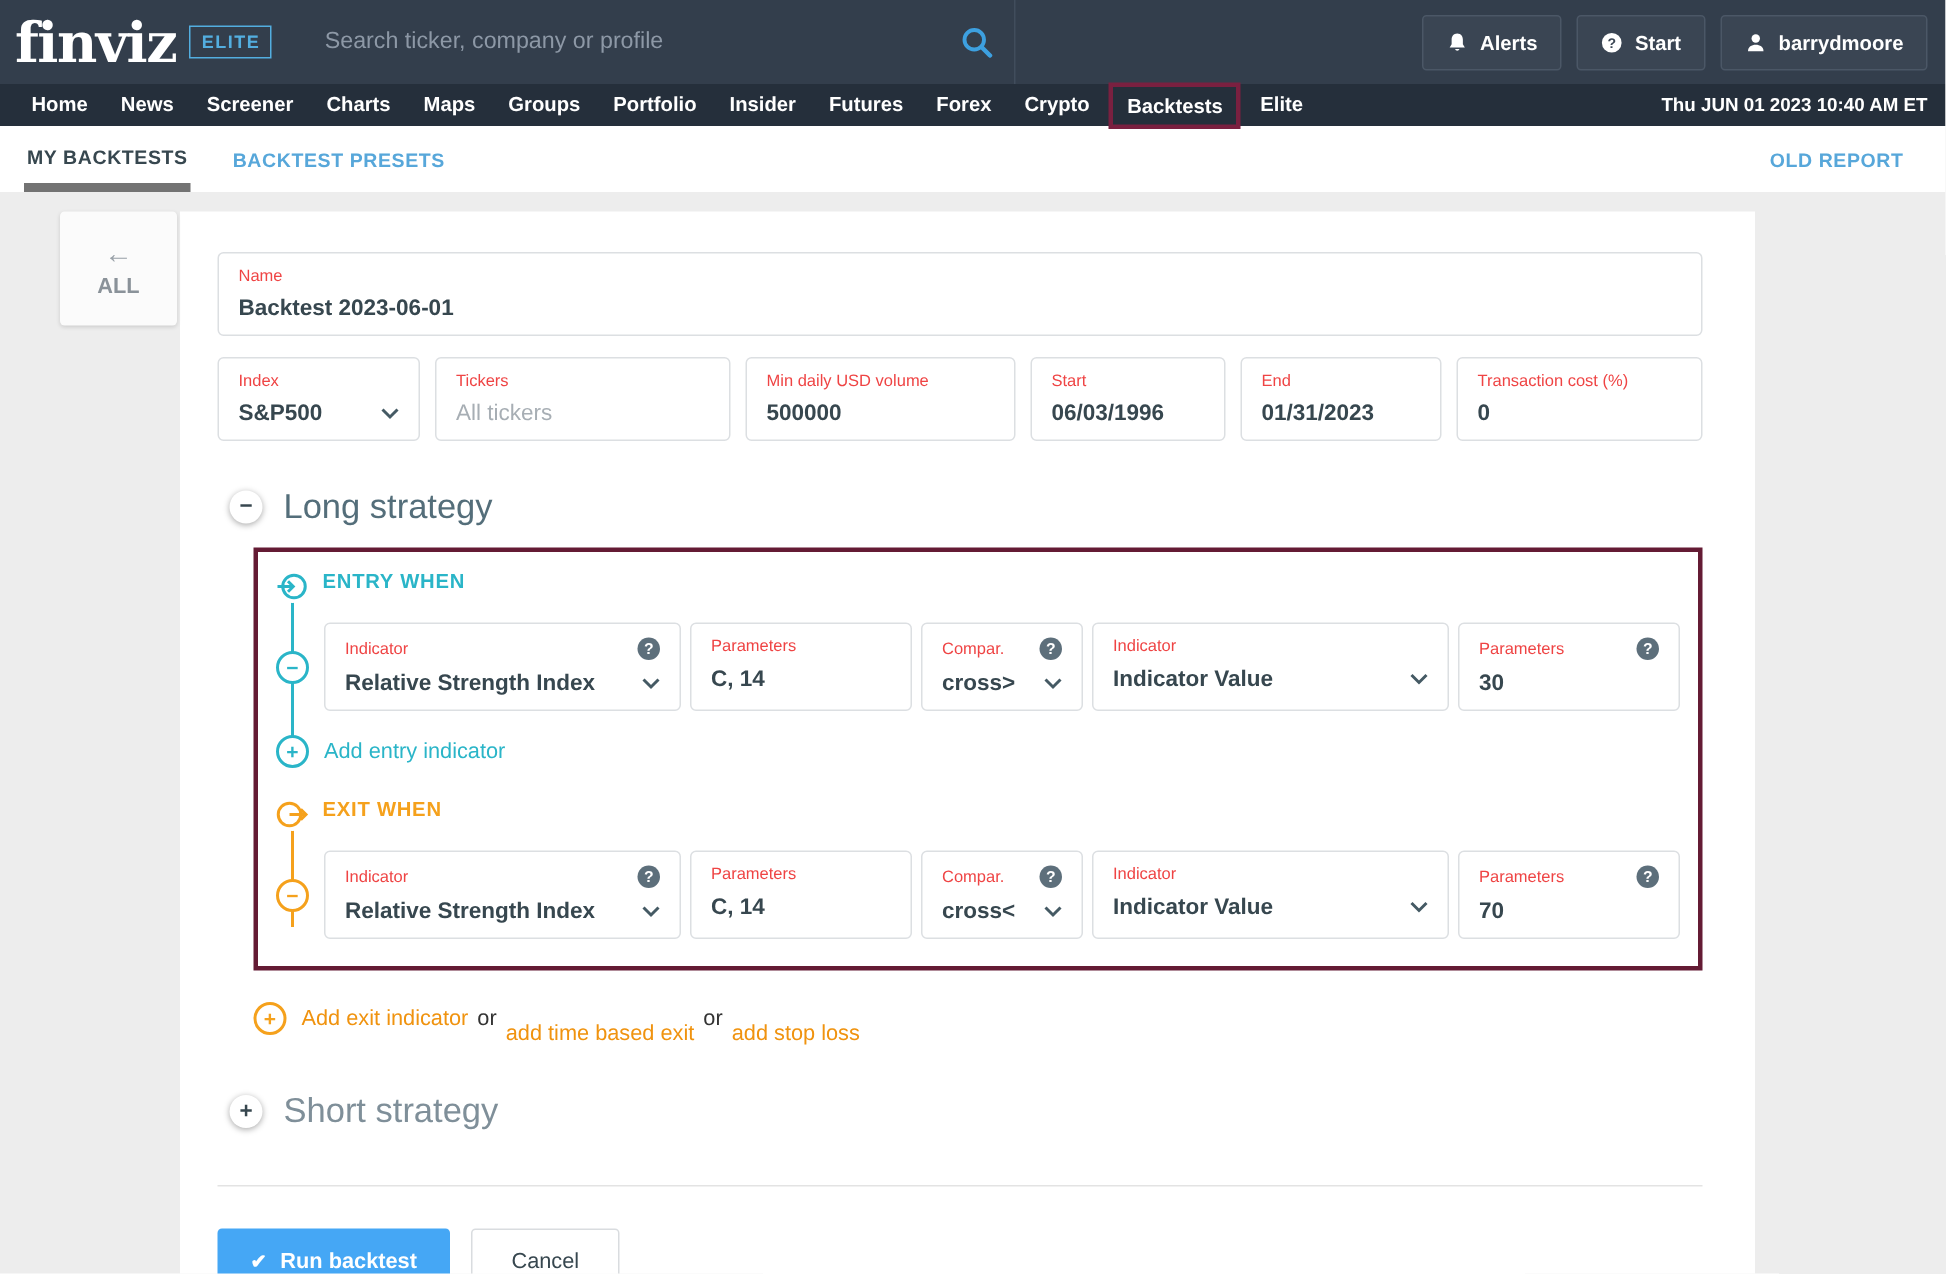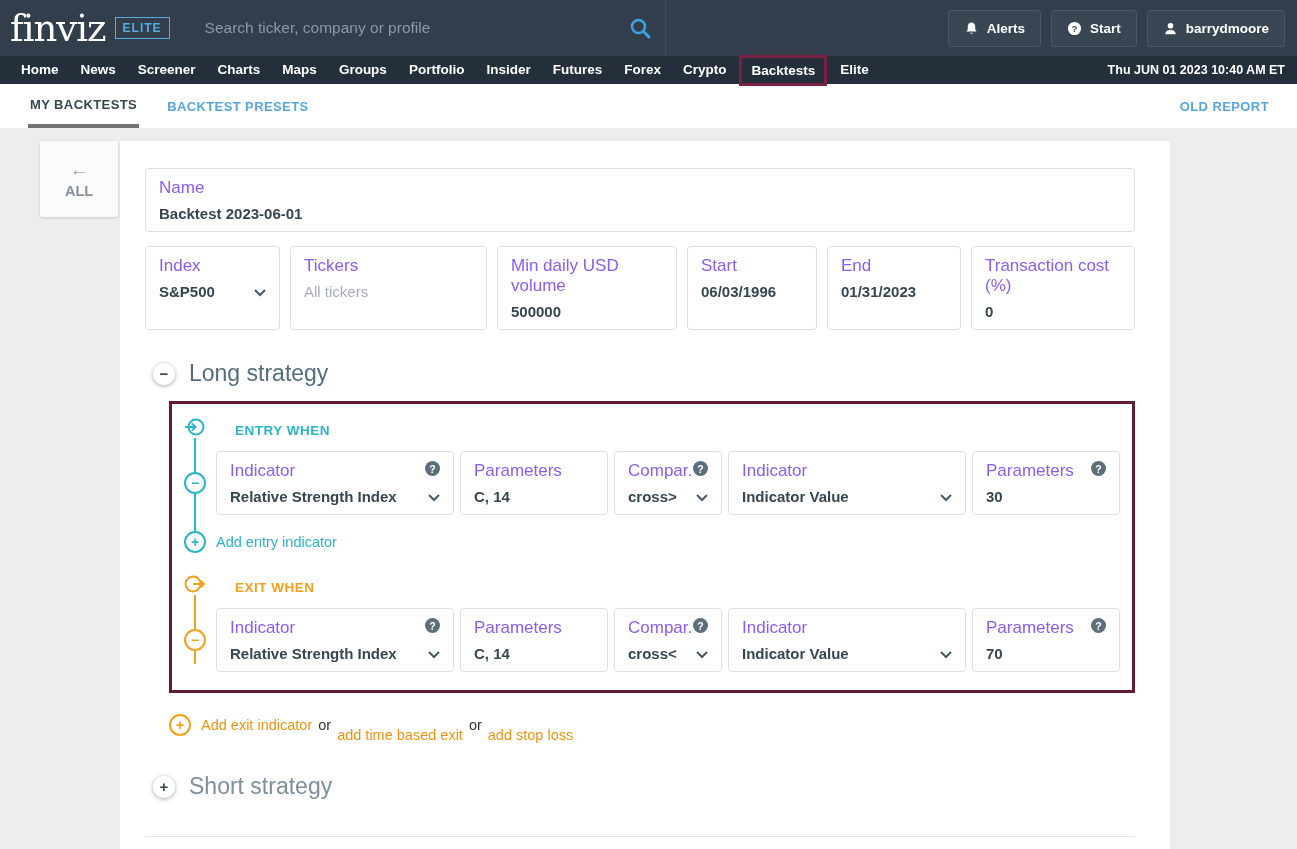--- a/index.html
+++ b/index.html
@@ -5,21 +5,21 @@
   * { box-sizing: border-box; }
   html,body { margin:0; padding:0; }
   body {
     width:1297px; height:849px; overflow:hidden;
     font-family:"Liberation Sans", sans-serif;
     background:#ededed;
   }
 
   
   .topbar { height:56px; background:#333e4c; display:flex; align-items:center; }
-  .logo { font-family:"DejaVu Serif", serif; font-weight:normal; color:#fff;
+  .logo { font-family:"DejaVu Serif", serif; font-weight:bold; color:#fff;
           font-size:37px; margin-left:10px; letter-spacing:-1px; cursor:pointer; line-height:1; }
   .elite-badge { border:1px solid #53aee0; color:#53aee0; font-size:12px; font-weight:bold;
                  padding:3px 7px; margin-left:9px; letter-spacing:1px; }
   .search-wrap { margin-left:33px; width:448px; display:flex; align-items:center; }
   .search-input { flex:1; background:transparent; border:none; outline:none;
                   color:#cfd6dd; font-size:15.5px; }
   .search-input::placeholder { color:#8d98a6; }
   .search-icon { width:22px; height:22px; cursor:pointer; margin-left:8px; }
   .topbar-divider { width:1px; height:56px; background:#414d5c; margin-left:14px; }
   .topbar-right { margin-left:auto; display:flex; gap:10px; margin-right:12px; }
@@ -31,40 +31,40 @@
   
   .navbar { height:28px; background:#252f3b; display:flex; align-items:center;
             color:#fff; font-size:13.5px; font-weight:bold; padding-left:10px; }
   .nav-item { padding:0 11px; line-height:38px; cursor:pointer; white-space:nowrap; }
   .nav-item.active { border:3px solid #7a2040; line-height:normal; padding:5px 9px; margin:0 2px; }
   .nav-date { margin-left:auto; margin-right:12px; font-size:12.5px; white-space:nowrap; }
 
   
   .tabbar { height:44px; background:#fff; display:flex; align-items:center; }
   .tab { font-size:13px; font-weight:bold; letter-spacing:.4px; cursor:pointer; }
-  .tab-active { color:#37474f; margin-left:28px; height:44px; line-height:42px;
-                border-bottom:4px solid #737373; padding:0 2px; }
+  .tab-active { color:#37474f; margin-left:16px; height:44px; line-height:42px;
+                border-bottom:6px solid #737373; padding:0 2px; }
   .tab-link { color:#57a7da; margin-left:28px; }
   .old-report { margin-left:auto; margin-right:28px; color:#57a7da; font-weight:bold;
                 font-size:13px; letter-spacing:.4px; cursor:pointer; }
 
   
   .content { position:relative; padding-top:13px; }
   .all-btn { position:absolute; left:40px; top:13px; width:78px; height:76px; background:#fbfbfb;
              border-radius:3px; box-shadow:0 1px 3px rgba(0,0,0,.15); display:flex;
              flex-direction:column; align-items:center; justify-content:center;
              color:#8a9299; font-weight:bold; font-size:14.5px; cursor:pointer; gap:4px; }
   .all-arrow { font-size:19px; color:#9aa2a9; line-height:1; }
   .all-arrow::before { content:"\2190"; }
 
   .card { margin-left:120px; width:1050px; min-height:692px; background:#fff;
           padding:27px 35px 30px 25px; }
 
   .field-box { border:1px solid #dcdfe2; border-radius:4px; padding:9px 13px; background:#fff; }
-  .flabel { font-size:17px; color:#8b5cf6; display:flex; 
+  .flabel { font-size:11px; color:#ef4444; display:flex; align-items:center;
             justify-content:space-between; margin-bottom:6px; }
   .fvalue { font-size:15px; font-weight:bold; color:#37474f; display:flex;
             align-items:center; justify-content:space-between; min-height:18px; }
   .fvalue input { border:none; outline:none; width:100%; font-family:"Liberation Sans",sans-serif;
                   font-size:15px; font-weight:bold; color:#37474f; padding:0; background:transparent; }
   .fvalue input::placeholder { font-weight:normal; color:#a7aeb4; }
   .chev { flex:0 0 auto; margin-left:6px; }
   .qicon { width:15px; height:15px; border-radius:50%; background:#5d6f7b; color:#fff;
            display:inline-flex; align-items:center; justify-content:center;
            font-size:10.5px; font-weight:bold; cursor:pointer; }
@@ -83,21 +83,21 @@
   .section-title { font-size:23px; color:#546e7a; margin-left:14px; }
   .section-title.muted { color:#7f8f99; }
 
   .strategy-box { border:3px solid #641b34; margin-top:14px; margin-left:24px;
                   padding:12px 12px 18px 12px; }
 
   .rail-group { position:relative; padding-left:0; }
   .rail-line { position:absolute; left:10px; top:12px; bottom:8px; width:2px; }
   .rail-group.entry .rail-line { background:#2ab5c8; }
   .rail-group.exit  .rail-line { background:#f5a11c; }
-  .group-head { display:flex; align-items:flex-end; position:relative;gap:20px; }
+  .group-head { display:flex; align-items:flex-start; position:relative; }
   .group-head .gh-icon { width:22px; height:22px; flex:0 0 auto; background:#fff; border-radius:50%; }
   .gh-label { margin-left:9px; font-size:13.5px; font-weight:bold; letter-spacing:.5px; }
   .entry .gh-label { color:#2ab5c8; }
   .exit  .gh-label { color:#f5a11c; }
 
   .ind-row { display:flex; gap:6px; margin:13px 0 0 32px; position:relative; }
   .rail-node { position:absolute; left:-32px; top:50%; margin-top:-11px; width:22px; height:22px;
                border-radius:50%; background:#fff; border:2px solid; font-weight:bold;
                display:flex; align-items:center; justify-content:center; font-size:14px; cursor:pointer; }
   .entry .rail-node { border-color:#2ab5c8; color:#2ab5c8; }

